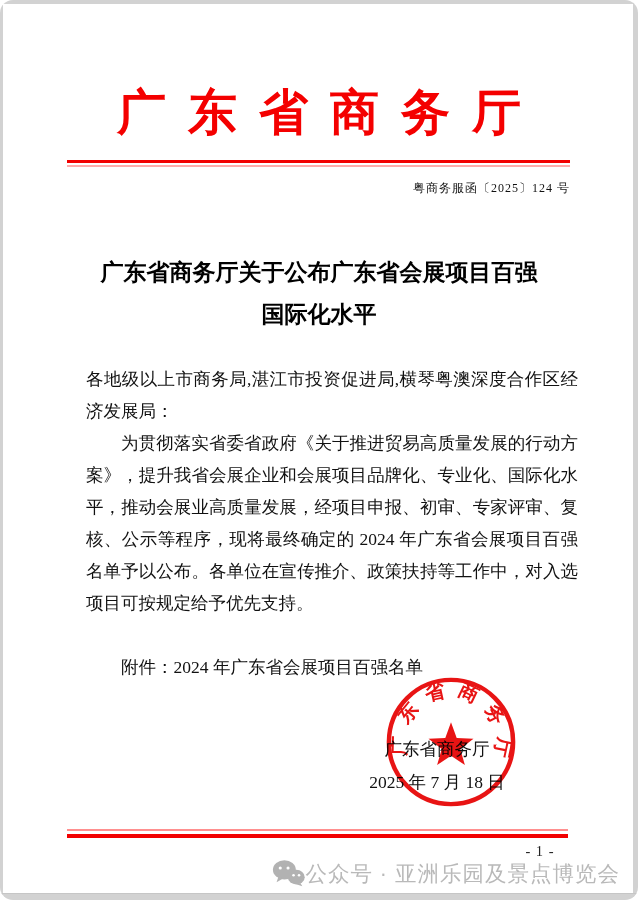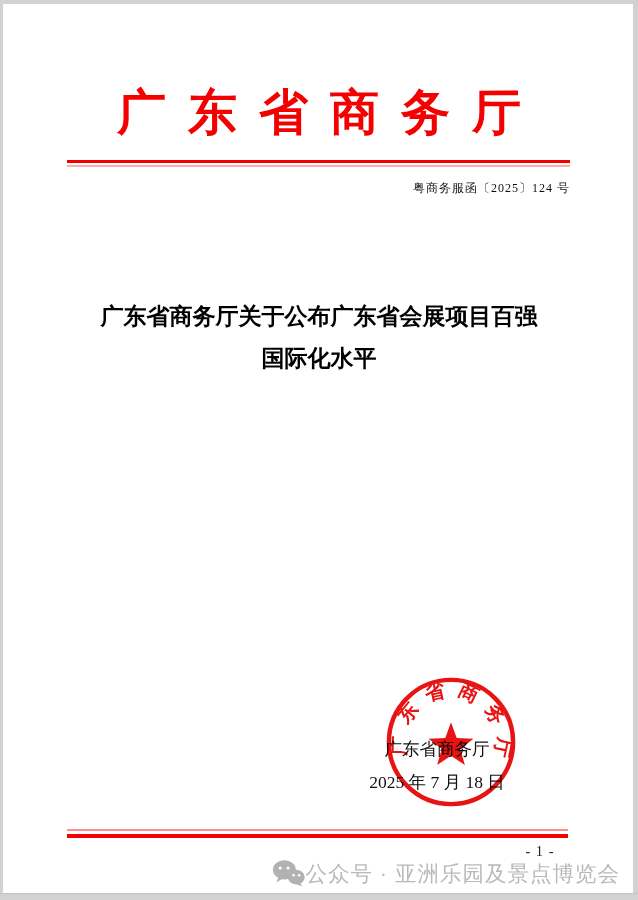--- a/index.html
+++ b/index.html
@@ -1,18 +1,18 @@
 <!DOCTYPE html>
 <html><head>
 <meta charset="utf-8">
 <style>
   * { margin: 0; padding: 0; box-sizing: border-box; }
   html, body { width: 638px; height: 900px; background: #ffffff; }
   body { font-family: "Liberation Serif", "DejaVu Serif", serif; }
-  .screen { position: relative; width: 638px; height: 900px; background: #ffffff; overflow: hidden; }
+  .screen { position: relative; width: 638px; height: 900px; background: #ffffff; overflow: hidden; border-radius: 13px; }
 
   
   .edge { position: absolute; background: #d2d2d2; }
   .edge-top { top: 0; left: 0; width: 638px; height: 4px; }
   .edge-left { top: 0; left: 0; width: 3px; height: 900px; }
   .edge-right { top: 0; right: 0; width: 5px; height: 900px; }
   .edge-bottom { left: 0; bottom: 0; width: 638px; height: 7px; border-top: 1px solid #c6c6c6; }
 
   
   .agency-head {
@@ -27,21 +27,21 @@
 
   .doc-number {
     position: absolute; top: 180px; right: 68px;
     font-size: 12px; color: #111; letter-spacing: 1px;
   }
 
   
   .title {
     position: absolute; top: 252px; left: 68px; width: 502px;
     text-align: center; font-weight: bold; color: #000;
-    font-size: 23px; line-height: 42px; margin-top: 44px;
+    font-size: 23px; line-height: 42px;
   }
 
   
   .body-text {
     position: absolute; top: 363px; left: 86px; width: 492px;
     font-size: 17.5px; line-height: 32px; color: #111;
     text-align: justify;
   }
   .body-text p { margin: 0; }
   .body-text .indent { text-indent: 2em; }
@@ -93,20 +93,25 @@
     <div class="thick"></div>
     <div class="thin"></div>
   </div>
   <div class="doc-number">粤商务服函〔2025〕124 号</div>
 
   <div class="title">
     <div>广东省商务厅关于公布广东省会展项目百强</div>
     <div>国际化水平</div>
   </div>
 
+  <div class="body-text">
+    <p>各地级以上市商务局,湛江市投资促进局,横琴粤澳深度合作区经济发展局：</p>
+    <p class="indent">为贯彻落实省委省政府《关于推进贸易高质量发展的行动方案》，提升我省会展企业和会展项目品牌化、专业化、国际化水平，推动会展业高质量发展，经项目申报、初审、专家评审、复核、公示等程序，现将最终确定的 2024 年广东省会展项目百强名单予以公布。各单位在宣传推介、政策扶持等工作中，对入选项目可按规定给予优先支持。</p>
+    <p class="attachment">附件：2024 年广东省会展项目百强名单</p>
+  </div>
 
   <div class="sign-block">
     <div>广东省商务厅</div>
     <div>2025 年 7 月 18 日</div>
   </div>
 
   <svg class="seal" viewBox="0 0 140 140">
     <circle cx="70" cy="70" r="63" fill="none" stroke="#e60000" stroke-width="4.5"></circle>
     <polygon fill="#e60000" points="70,50 75.8,66 92.8,66.6 79.4,77.1 84.1,93.4 70,83.9 55.9,93.4 60.6,77.1 47.2,66.6 64.2,66"></polygon>
     <path id="seal-arc" d="M 26.8 85.6 A 46 46 0 1 1 113.2 85.6" fill="none"></path>

